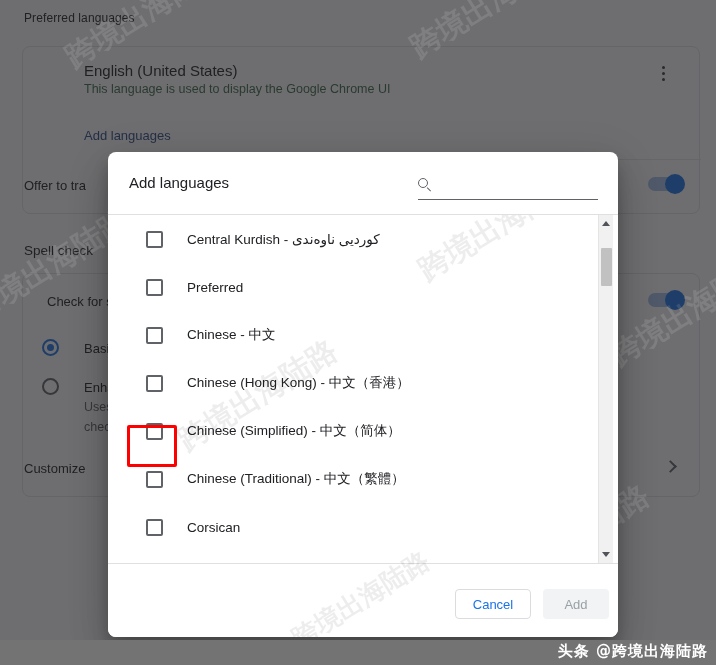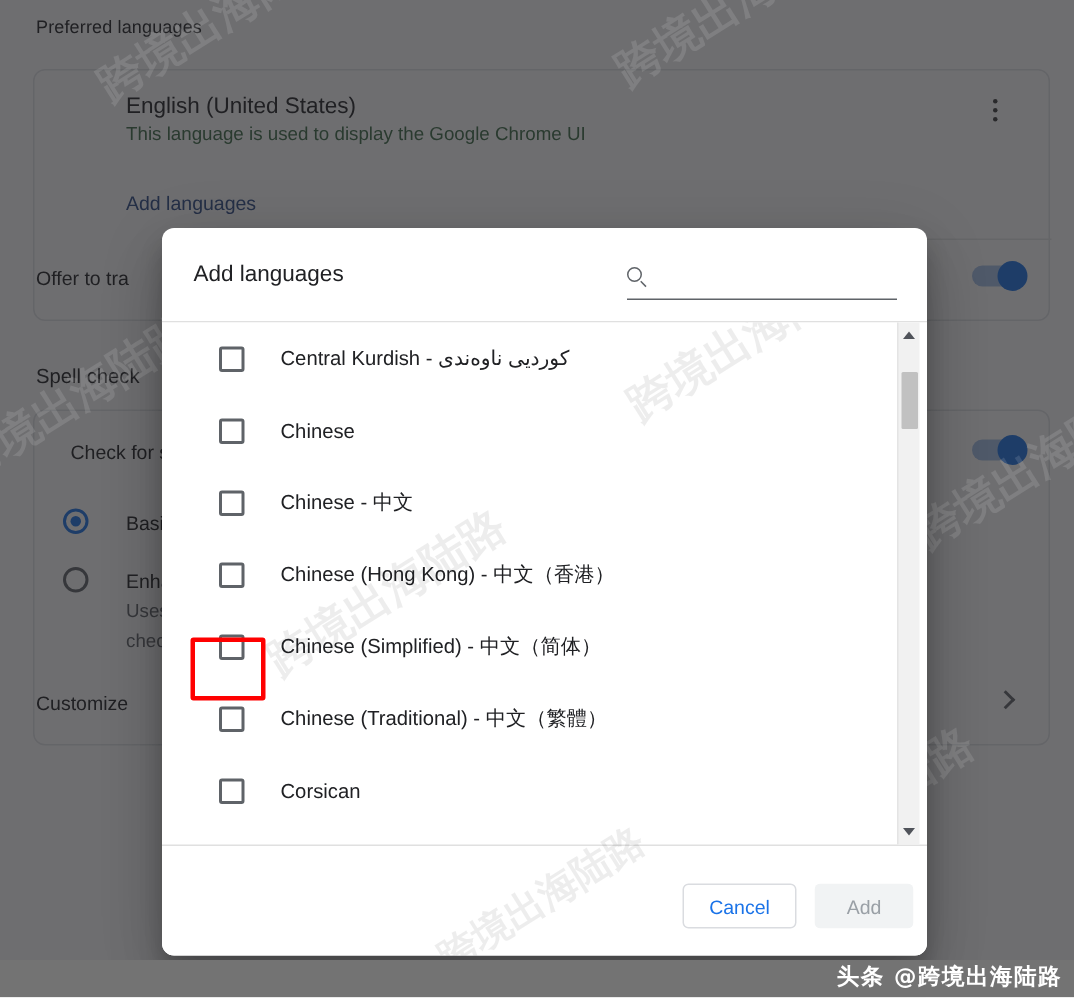--- a/index.html
+++ b/index.html
@@ -496,21 +496,21 @@
     </div>
 
     <div class="list-area">
       <div class="lang-list">
         <div class="lang-row">
           <span class="checkbox"></span>
           <span class="lang-row-label">Central Kurdish - کوردیی ناوەندی</span>
         </div>
         <div class="lang-row">
           <span class="checkbox"></span>
-          <span class="lang-row-label">Chinese</span>
+          <span class="lang-row-label">Preferred</span>
         </div>
         <div class="lang-row">
           <span class="checkbox"></span>
           <span class="lang-row-label">Chinese - 中文</span>
         </div>
         <div class="lang-row">
           <span class="checkbox"></span>
           <span class="lang-row-label">Chinese (Hong Kong) - 中文（香港）</span>
         </div>
         <div class="lang-row">

